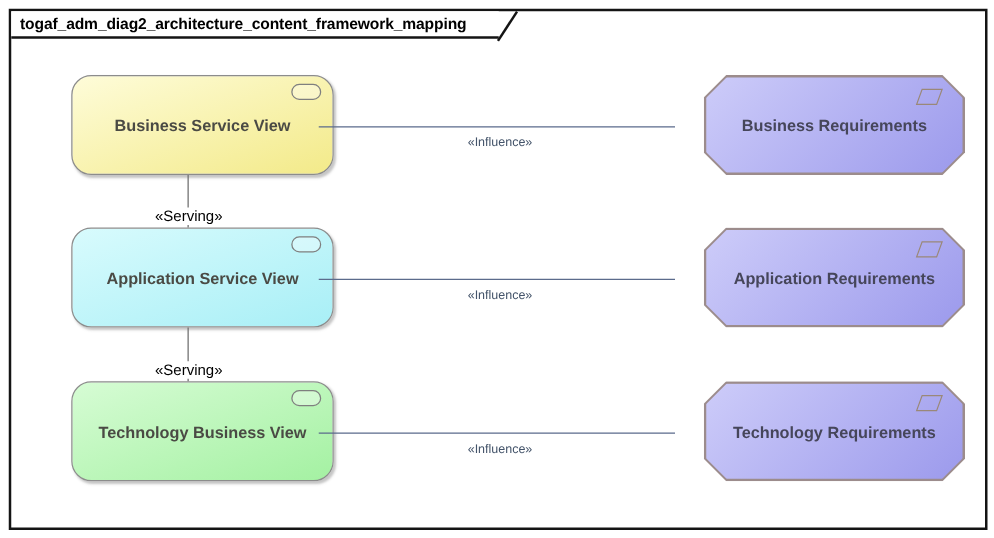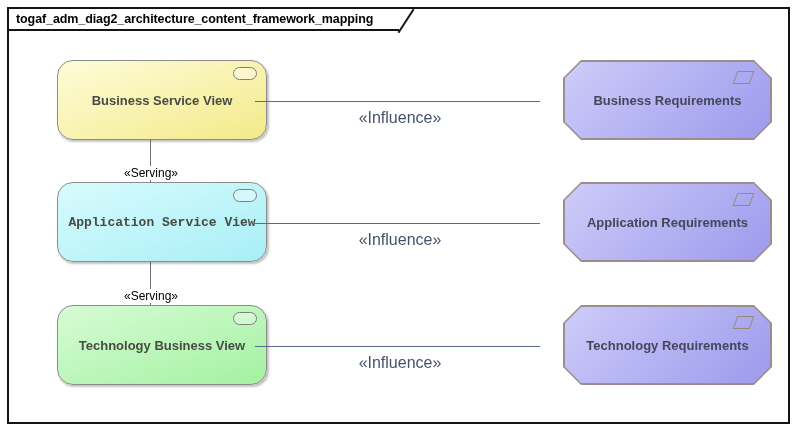--- a/index.html
+++ b/index.html
@@ -16,21 +16,21 @@
   .tab-text { font-weight:700; font-size:12.5px; color:#000; white-space:nowrap; letter-spacing:-0.1px; }
   .tab-edge { position:absolute; left:396px; top:-2px; width:2px; height:28px;
               background:#141414; transform:rotate(33deg); z-index:4; }
 
   
   .node { position:absolute; left:36px; width:210px; height:80px;
           border:1.5px solid #8C8C8C; border-radius:16px; box-sizing:border-box;
           display:flex; align-items:center; justify-content:center;
           box-shadow:1.5px 2px 2px rgba(90,90,90,0.35);margin-left:12px; }
   .svc-business    { top:51px;  background:linear-gradient(160deg,#FEFCD9,#F3EA89); }
-  .svc-application { top:173px; background:linear-gradient(160deg,#D8FBFD,#A8EFF6);font-family:Liberation Mono, monospace; }
+  .svc-application { top:173px; background:linear-gradient(160deg,#D8FBFD,#A8EFF6); }
   .svc-technology  { top:296px; background:linear-gradient(160deg,#D6FCD4,#A4F1A2); }
   .node-label { font-weight:700; font-size:13px; color:#4A4A44; white-space:nowrap; }
   .req-label  { color:#46465A; }
 
   .pill-icon { position:absolute; top:6px; right:9px; width:24px; height:13px;
                border:1.5px solid #7F7F7F; border-radius:7px;
                background:rgba(255,255,255,0.35); box-sizing:border-box; }
 
   
   .oct { position:absolute; left:554px; width:209px; height:80px; background:#9C8C8C;
@@ -47,21 +47,21 @@
   .req-technology  { top:296px; }
 
   .para-icon { position:absolute; top:9px; right:18px; width:17px; height:13px;
                border:1.5px solid #9A8878; transform:skewX(-20deg);
                background:transparent; box-sizing:border-box; }
 
   
   .hline { position:absolute; left:246px; width:285px; height:0; border-top:1.6px solid #5B6B8C; z-index:1; }
   .h1 { top:92px; } .h2 { top:214px; } .h3 { top:337px; }
   .influence-label { position:absolute; left:341px; width:100px; text-align:center;
-                     font-size:16px; color:#44546A; z-index:2; background:#fff; }
+                     font-size:10px; color:#44546A; z-index:2; background:#fff; }
   .il1 { top:100px; } .il2 { top:222px; } .il3 { top:345px; }
 
   .vline { position:absolute; left:141px; width:0; border-left:1.6px solid #6E6E6E; z-index:1; }
   .v1 { top:131px; height:42px; } .v2 { top:253px; height:43px; }
   .serving-label { position:absolute; left:101px; width:82px; text-align:center;
                    font-size:12px; color:#000000; background:#fff; z-index:2; }
   .sl1 { top:157px; } .sl2 { top:280px; }
 </style>
 </head>
 <body>

